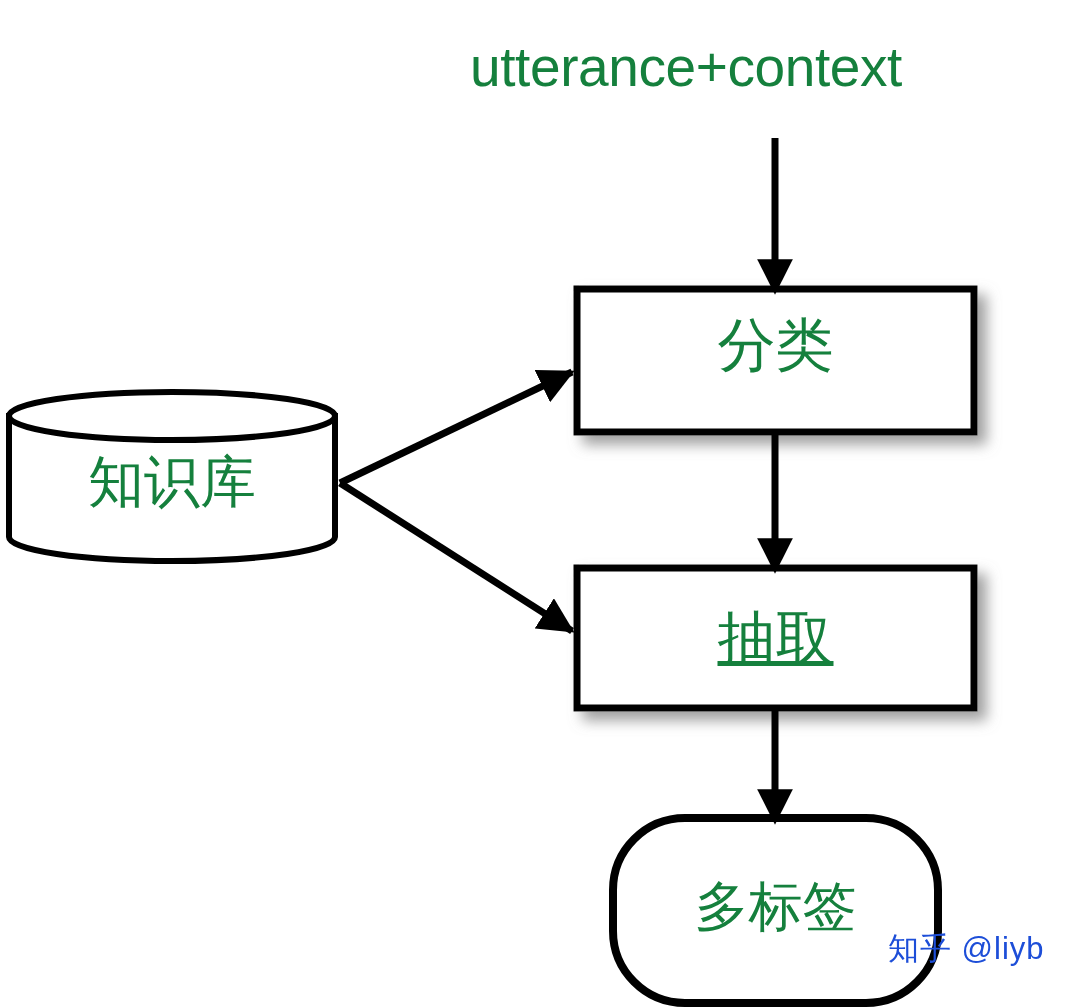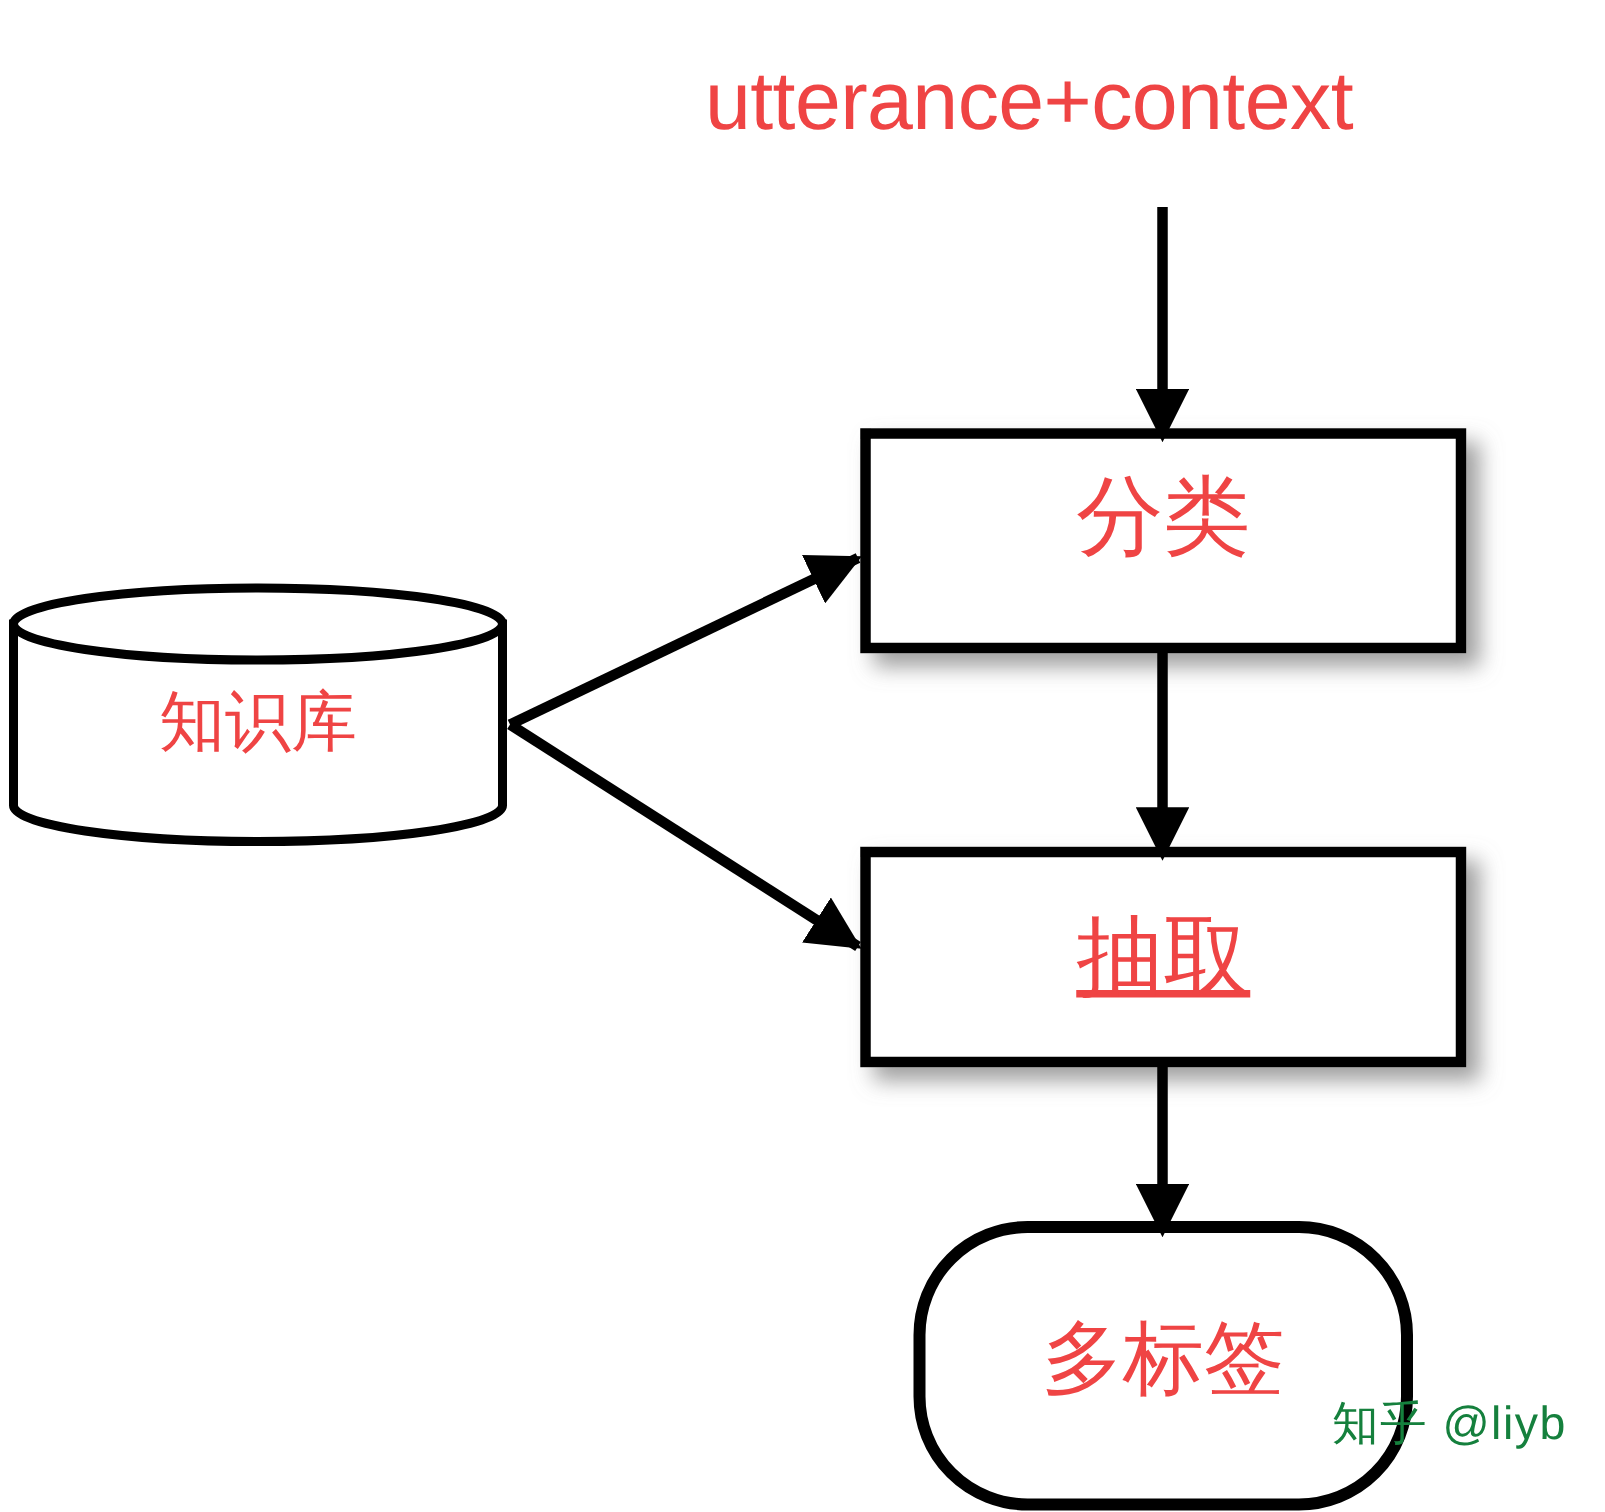--- a/index.html
+++ b/index.html
@@ -22,40 +22,40 @@
     top: 0;
     left: 0;
     width: 1070px;
     height: 1008px;
   }
   .node-label {
     position: absolute;
     display: flex;
     align-items: center;
     justify-content: center;
-    color: #ef4444;
+    color: #15803d;
     pointer-events: none;
     white-space: pre;
     line-height: 1.08;
   }
   #input-title {
     left: 470px;
     top: 34px;
     width: 600px;
     height: 68px;
     font-size: 55px;
     letter-spacing: -0.4px;
     justify-content: flex-start;
   }
   #kb-label {
     left: 9px;
     top: 440px;
     width: 326px;
     height: 84px;
-    font-size: 44px;
+    font-size: 56px;
   }
   #classify-label {
     left: 577px;
     top: 274px;
     width: 397px;
     height: 143px;
     font-size: 58px;
   }
   #extract-label {
     left: 577px;
@@ -72,21 +72,21 @@
     height: 178px;
     font-size: 54px;
     flex-direction: row;
     line-height: 1.18;
   }
   #watermark {
     position: absolute;
     left: 888px;
     top: 928px;
     font-size: 31px;
-    color: #15803d;
+    color: #1d4ed8;
     letter-spacing: 1px;
     pointer-events: none;
     white-space: pre;
   }
 </style>
 </head>
 <body>
 
 <div id="canvas">
 

